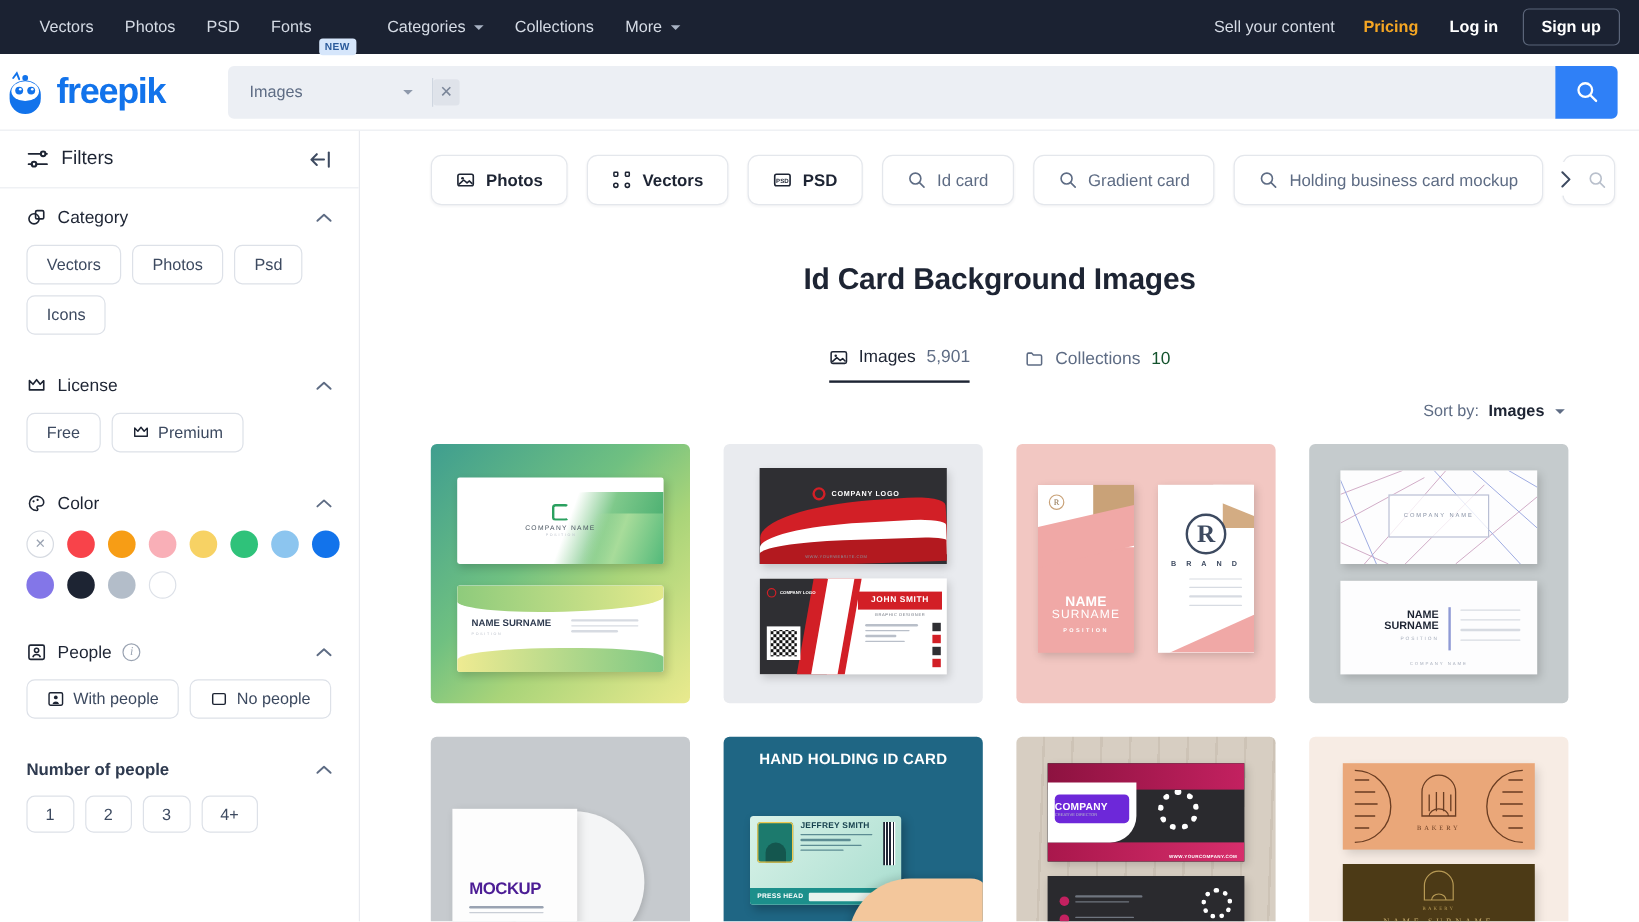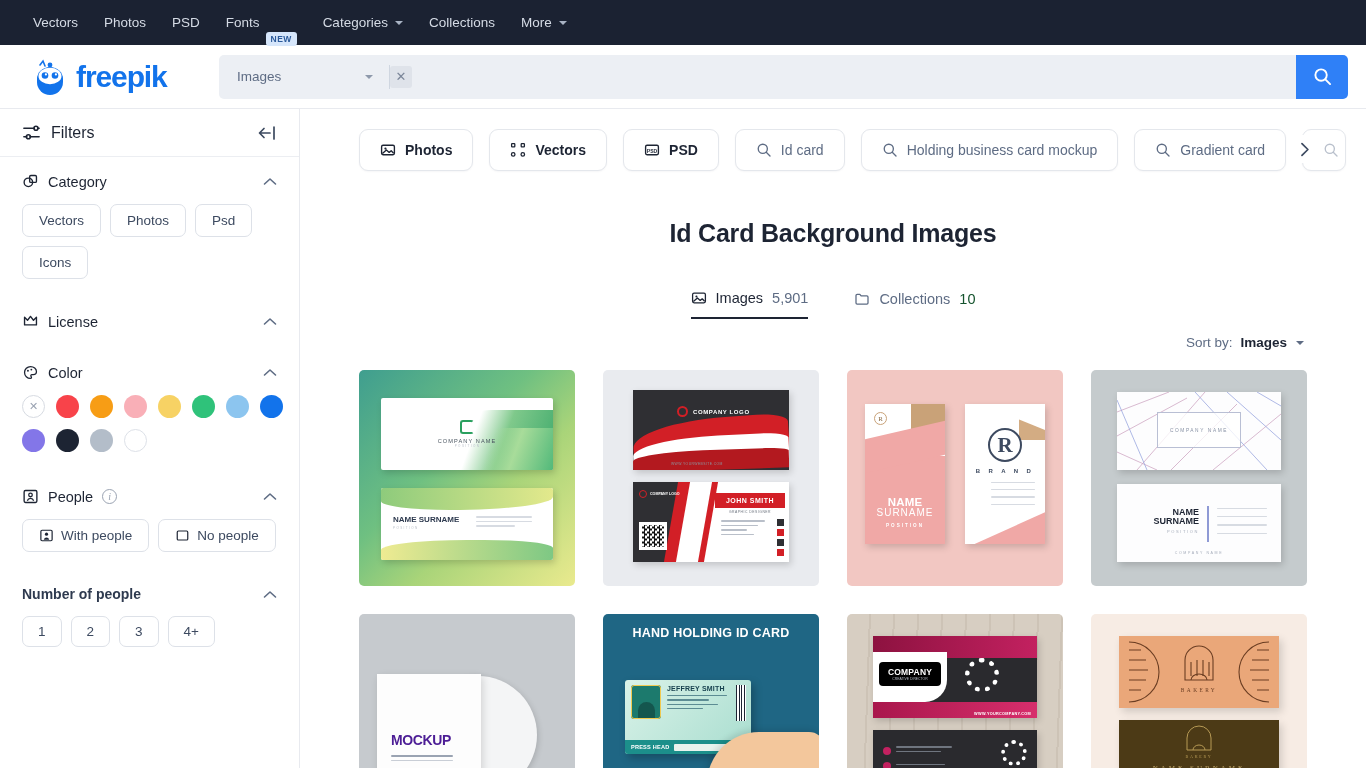--- a/index.html
+++ b/index.html
@@ -65,21 +65,21 @@
     cursor: pointer;
     background: transparent;
   }
 
   
   .searchbar {
     height: 64px;
     background: #fff;
     display: flex;
     align-items: center;
-    padding: 0 18px 0 31px;
+    padding: 0 18px 0 2px;
     border-bottom: 1px solid #e8eaef;
   }
   .logo { display: flex; align-items: center; gap: 7px; cursor: pointer; width: 172px; }
   .logo-text {
     font-size: 30px; font-weight: 700; color: #1273eb;
     letter-spacing: -1.1px; line-height: 1;
   }
   .search-wrap {
     flex: 1;
     display: flex;
@@ -290,20 +290,26 @@
       <span>Categories</span>
       <span class="caret-down"></span>
     </div>
     <div class="nav-link">
       <span>Collections</span>
     </div>
     <div class="nav-link">
       <span>More</span>
       <span class="caret-down"></span>
     </div>
+  </div>
+  <div class="topnav-right">
+    <div class="nav-sell">Sell your content</div>
+    <div class="nav-pricing">Pricing</div>
+    <div class="nav-login">Log in</div>
+    <button class="nav-signup">Sign up</button>
   </div>
 </div>
 
 <div class="searchbar">
   <div class="logo">
     <svg width="38" height="36" viewBox="0 0 38 36">
       <path d="M9 6 L12 2 L14 7" stroke="#1273eb" stroke-width="1.6" fill="none" stroke-linecap="round"></path>
       <circle cx="19" cy="6" r="2.4" fill="#1273eb"></circle>
       <path d="M19 8.4 L19 11" stroke="#1273eb" stroke-width="1.8"></path>
       <path d="M6 20 a13 12 0 0 1 26 0 v3 a13 13 0 0 1 -26 0 z" fill="#1273eb"></path>
@@ -376,20 +382,29 @@
         <svg width="17" height="17" viewBox="0 0 20 20">
           <path d="M3 5 L3 14 L17 14 L17 5 L13.5 8.5 L10 4 L6.5 8.5 Z" fill="none" stroke="#1d2433" stroke-width="1.6" stroke-linejoin="round"></path>
         </svg>
         <span class="fsection-title">License</span>
         <span class="chev">
           <svg width="14" height="9" viewBox="0 0 14 9">
               <path d="M1.5 7 L7 2 L12.5 7" stroke="#5e6c84" stroke-width="1.6" fill="none" stroke-linecap="round" stroke-linejoin="round"></path>
             </svg>
         </span>
       </div>
+      <div class="pill-row">
+        <div class="pill">Free</div>
+        <div class="pill">
+          <svg width="15" height="15" viewBox="0 0 20 20">
+            <path d="M3 5 L3 14 L17 14 L17 5 L13.5 8.5 L10 4 L6.5 8.5 Z" fill="none" stroke="#1d2433" stroke-width="1.6" stroke-linejoin="round"></path>
+          </svg>
+          <span>Premium</span>
+        </div>
+      </div>
     </div>
 
     <div class="fsection">
       <div class="fsection-head">
         <svg width="17" height="17" viewBox="0 0 20 20">
           <path d="M10 3 a7 7 0 1 0 0 14 c1.4 0 1.4-1.6 .7-2.3 -.7-.8 -.2-2.1 1-2.1 h1.6 a3.7 3.7 0 0 0 3.7-3.7 C17 5.6 13.9 3 10 3 z" fill="none" stroke="#1d2433" stroke-width="1.5"></path>
           <circle cx="7" cy="8" r="1.1" fill="#1d2433"></circle>
           <circle cx="11" cy="6.6" r="1.1" fill="#1d2433"></circle>
         </svg>
         <span class="fsection-title">Color</span>
@@ -498,28 +513,28 @@
           <circle cx="8.5" cy="8.5" r="5.7" fill="none" stroke="#5e6c84" stroke-width="1.7"></circle>
           <path d="M12.8 12.8 L17.5 17.5" stroke="#5e6c84" stroke-width="1.7" stroke-linecap="round"></path>
         </svg>
         <span>Id card</span>
       </div>
       <div class="chip light">
         <svg width="16" height="16" viewBox="0 0 20 20">
           <circle cx="8.5" cy="8.5" r="5.7" fill="none" stroke="#5e6c84" stroke-width="1.7"></circle>
           <path d="M12.8 12.8 L17.5 17.5" stroke="#5e6c84" stroke-width="1.7" stroke-linecap="round"></path>
         </svg>
-        <span>Holding business card mockup</span>
+        <span>Gradient card</span>
       </div>
       <div class="chip light">
         <svg width="16" height="16" viewBox="0 0 20 20">
           <circle cx="8.5" cy="8.5" r="5.7" fill="none" stroke="#5e6c84" stroke-width="1.7"></circle>
           <path d="M12.8 12.8 L17.5 17.5" stroke="#5e6c84" stroke-width="1.7" stroke-linecap="round"></path>
         </svg>
-        <span>Gradient card</span>
+        <span>Holding business card mockup</span>
       </div>
       <div class="chip light chip-cut">
         <svg width="16" height="16" viewBox="0 0 20 20" style="flex:none">
           <circle cx="8.5" cy="8.5" r="5.7" fill="none" stroke="#b9c0cc" stroke-width="1.7"></circle>
           <path d="M12.8 12.8 L17.5 17.5" stroke="#b9c0cc" stroke-width="1.7" stroke-linecap="round"></path>
         </svg>
 
       </div>
       <div class="chips-next">
         <svg width="17" height="17" viewBox="0 0 20 20">
@@ -716,21 +731,21 @@
         </div>
         <div style="position:absolute;right:-6px;bottom:-10px;width:118px;height:108px;background:#f3c79c;border-radius:52px 16px 0 0;box-shadow:-2px -2px 6px rgba(0,0,0,.12)"></div>
 
       </div>
 
       <div class="card" style="background:repeating-linear-gradient(92deg,#d7cec2 0 22px,#cdc3b6 22px 24px)">
         <div class="bc" style="left:26px;top:22px;width:164px;height:82px;background:#2a2a2e">
           <div style="position:absolute;left:0;top:0;width:100%;height:22px;background:linear-gradient(90deg,#8d1240,#c32160)"></div>
           <div style="position:absolute;left:0;bottom:0;width:100%;height:16px;background:linear-gradient(90deg,#a9174c,#d72e6c)"></div>
           <div style="position:absolute;left:0;top:16px;width:74px;height:50px;background:#fff;border-radius:0 0 22px 0"></div>
-          <div style="position:absolute;left:6px;top:26px;width:62px;height:24px;background:#000000;border-radius:4px;display:flex;flex-direction:column;align-items:center;justify-content:center">
+          <div style="position:absolute;left:6px;top:26px;width:62px;height:24px;background:#6d28d9;border-radius:4px;display:flex;flex-direction:column;align-items:flex-start;justify-content:center">
             <span style="font-size:8.5px;font-weight:700;color:#fff;letter-spacing:.2px">COMPANY</span>
             <span style="font-size:3.4px;color:#b9bfc9">CREATIVE DIRECTOR</span>
           </div>
           <div style="position:absolute;right:38px;top:22px;width:34px;height:34px;border-radius:50%;border:5px dotted #fff"></div>
           <div style="position:absolute;right:6px;bottom:2px;font-size:3.8px;font-weight:700;color:#fff;letter-spacing:.3px">WWW.YOURCOMPANY.COM</div>
         </div>
         <div class="bc" style="left:26px;top:116px;width:164px;height:82px;background:#2a2a2e">
           <div style="position:absolute;left:10px;top:16px">
             <div style="display:flex;align-items:center;gap:5px;margin-bottom:7px">
               <span style="width:8px;height:8px;border-radius:50%;background:#c32160"></span>

